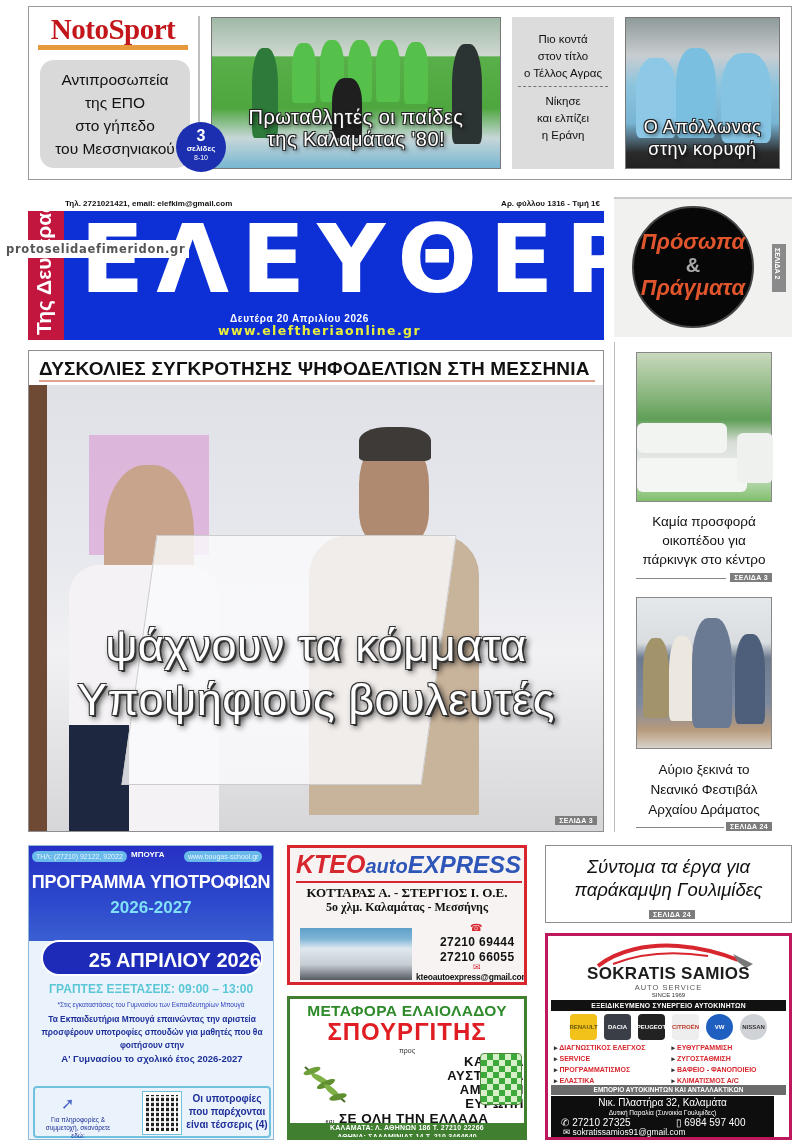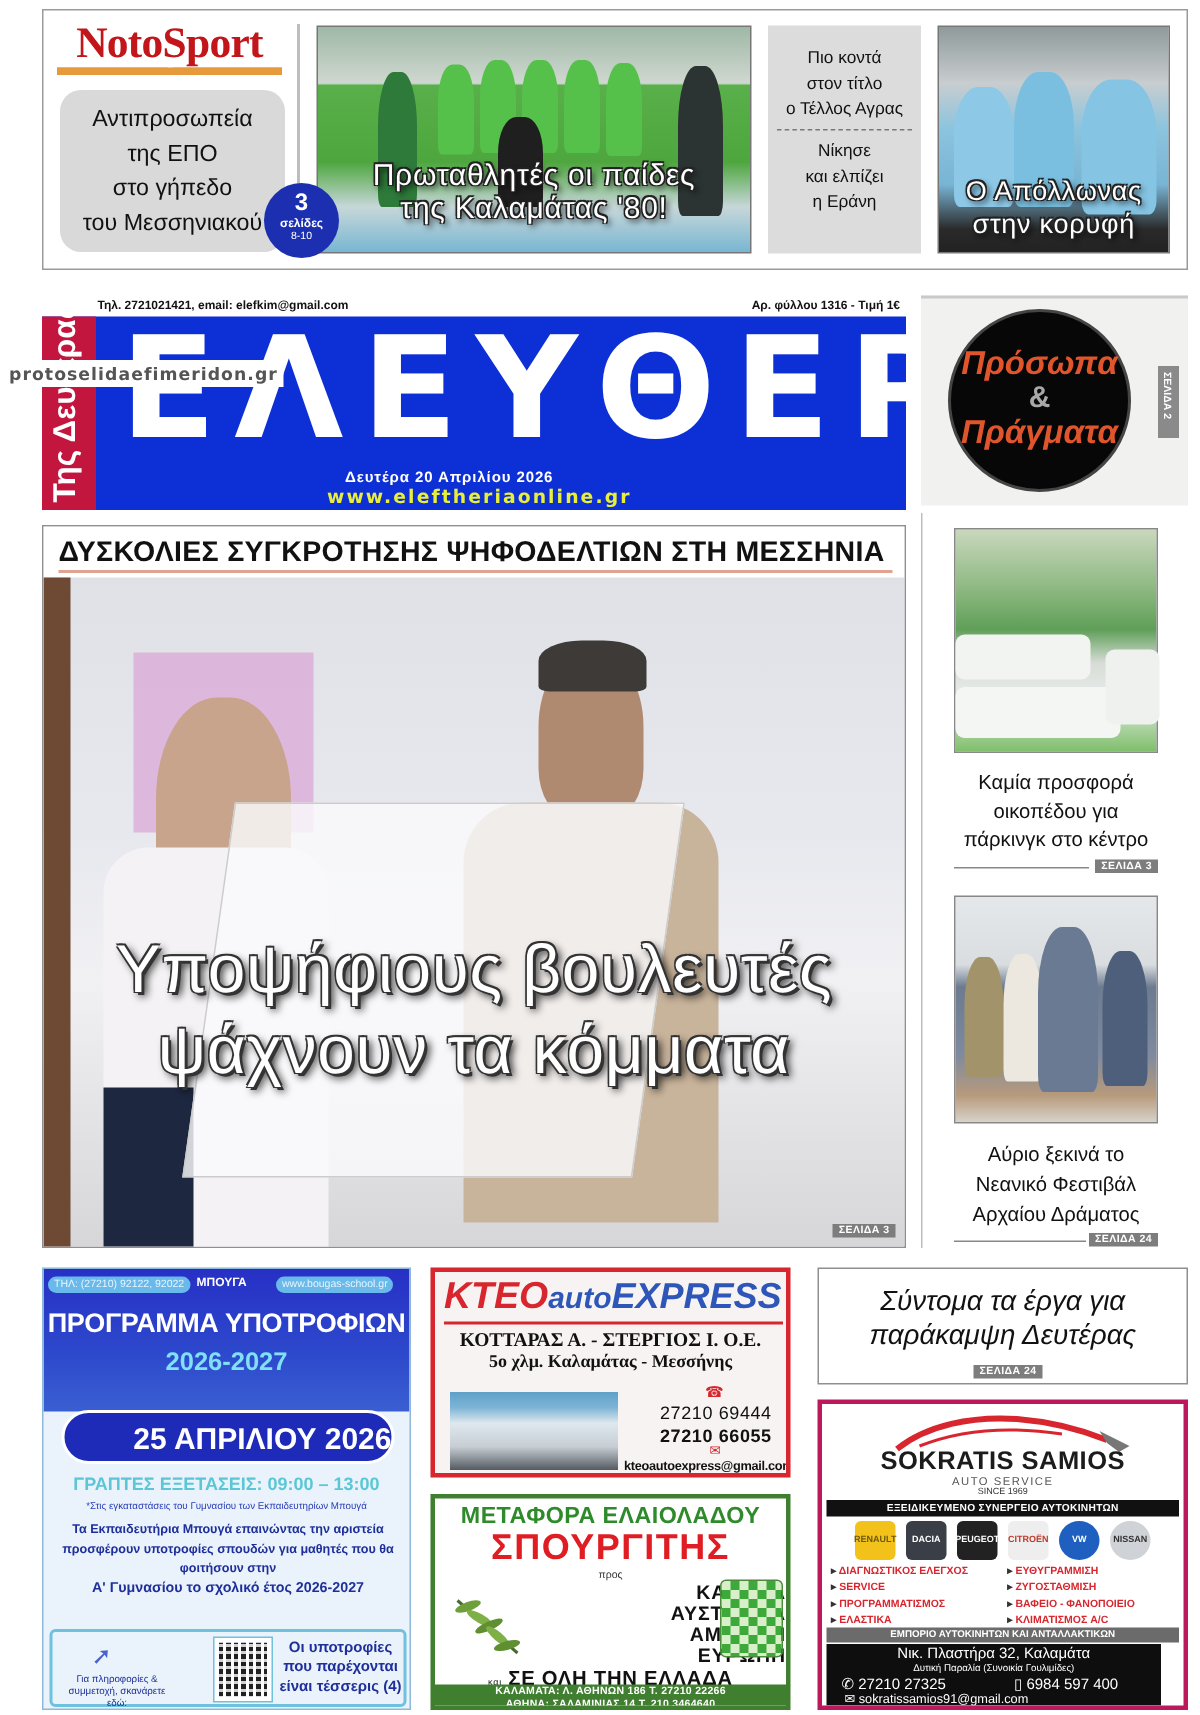--- a/index.html
+++ b/index.html
@@ -93,21 +93,21 @@
   #ad-kteo { left: 287px; top: 845px; width: 240px; height: 140px; border: 3px solid #d8262e; background: #f7f3f2; overflow: hidden; }
   #kteo-brand { left: 6px; top: 2px; width: 228px; white-space: nowrap; font-style: italic; font-weight: bold; }
   #kteo-brand .k { color: #d8262e; font-size: 25px; }
   #kteo-brand .a { color: #2d56b8; font-size: 20px; font-style: italic; }
   #kteo-brand .e { color: #2d56b8; font-size: 24px; }
   #kteo-underline { left: 6px; top: 33px; width: 226px; height: 2px; background: #d8262e; }
   #kteo-company { left: 0; top: 37px; width: 100%; text-align: center; font-family: "Liberation Serif", serif; font-size: 13px; font-weight: bold; color: #111; }
   #kteo-address { left: 0; top: 52px; width: 100%; text-align: center; font-family: "Liberation Serif", serif; font-size: 12px; font-weight: bold; color: #111; }
   #kteo-building { left: 10px; top: 80px; width: 112px; height: 52px; background: linear-gradient(180deg, #5fa0c9 0%, #7db4d6 20%, #dfe8ee 40%, #c6ced4 70%, #555a61 100%); }
   #kteo-phone-icon { left: 180px; top: 74px; color: #d8262e; font-size: 10px; }
-  #kteo-phone1 { left: 150px; top: 87px; font-size: 12px; font-weight: normal; color: #111; letter-spacing: 0.4px; }
+  #kteo-phone1 { left: 150px; top: 87px; font-size: 12px; font-weight: bold; color: #111; letter-spacing: 0.4px; }
   #kteo-phone2 { left: 150px; top: 102px; font-size: 12px; font-weight: bold; color: #111; letter-spacing: 0.4px; }
   #kteo-mail-icon { left: 183px; top: 114px; color: #d8262e; font-size: 9px; }
   #kteo-email { left: 126px; top: 124px; font-size: 8.5px; font-weight: bold; color: #111; letter-spacing: -0.2px; }
 
   #ad-spourgitis { left: 287px; top: 996px; width: 240px; height: 144px; border: 3px solid #3f7f2f; background: #fff; overflow: hidden; }
   #sp-top { left: 0; top: 3px; width: 100%; text-align: center; color: #2e8a2a; font-size: 15.5px; font-weight: bold; letter-spacing: 0.3px; }
   #sp-name { left: 0; top: 19px; width: 100%; text-align: center; color: #e01d23; font-size: 24px; font-weight: bold; letter-spacing: 1px; }
   #sp-pros { left: 0; top: 48px; width: 100%; text-align: center; color: #333; font-size: 7px; }
   #sp-dest { left: 0; top: 56px; width: 100%; text-align: right; color: #111; font-size: 13px; font-weight: bold; line-height: 14px; letter-spacing: 0.6px; }
   #sp-all { left: 0; top: 112px; width: 100%; text-align: center; color: #111; font-size: 13.5px; font-weight: bold; letter-spacing: 0.5px; }
@@ -228,22 +228,22 @@
     <div class="abs" style="left:60px;top:50px;width:120px;height:120px;background:#d99ad2;opacity:0.6;"></div>
     <div class="abs" style="left:75px;top:80px;width:90px;height:150px;border-radius:45% 45% 20% 20%;background:#c9a48c;"></div>
     <div class="abs" style="left:40px;top:180px;width:150px;height:268px;background:#f4f2f4;border-radius:30px 30px 0 0;"></div>
     <div class="abs" style="left:40px;top:340px;width:60px;height:108px;background:#1e2740;"></div>
     <div class="abs" style="left:330px;top:50px;width:70px;height:110px;border-radius:45% 45% 30% 30%;background:#b08a70;"></div>
     <div class="abs" style="left:330px;top:42px;width:72px;height:34px;border-radius:40% 40% 10% 10%;background:#3d3a37;"></div>
     <div class="abs" style="left:280px;top:150px;width:170px;height:280px;background:#c8b39b;border-radius:40px 40px 0 0;"></div>
     <div class="abs" style="left:110px;top:150px;width:300px;height:250px;background:rgba(250,250,252,0.82);transform:skewX(-8deg);border:1px solid #ccc;"></div>
   </div>
   <div class="abs" id="lead-headline">
+    <div>ψάχνουν τα κόμματα</div>
     <div>Υποψήφιους βουλευτές</div>
-    <div>ψάχνουν τα κόμματα</div>
   </div>
   <div class="abs page-tag" id="lead-page">ΣΕΛΙΔΑ 3</div>
 </div>
 
 <div class="abs" id="right-col"></div>
 <div class="abs" id="parking-photo">
   <div class="abs" style="left:0;top:70px;width:90px;height:30px;background:#f2f4f2;border-radius:6px;"></div>
   <div class="abs" style="left:0;top:105px;width:110px;height:34px;background:#f4f6f4;border-radius:6px;"></div>
   <div class="abs" style="left:100px;top:80px;width:36px;height:50px;background:#eef1ee;border-radius:6px;"></div>
 </div>
@@ -336,21 +336,21 @@
   <div class="abs" id="sp-all"><small>και</small> <span>ΣΕ ΟΛΗ ΤΗΝ ΕΛΛΑΔΑ</span></div>
   <div class="abs" id="sp-footer">
     <div>ΚΑΛΑΜΑΤΑ: Λ. ΑΘΗΝΩΝ 186 Τ. 27210 22266</div>
     <div>ΑΘΗΝΑ: ΣΑΛΑΜΙΝΙΑΣ 14 Τ. 210 3464640</div>
   </div>
 </div>
 
 <div class="abs" id="neox-box">
   <div class="abs" id="neox-title">
     <div>Σύντομα τα έργα για</div>
-    <div>παράκαμψη Δευτέρας</div>
+    <div>παράκαμψη Γουλιμίδες</div>
   </div>
   <div class="abs page-tag" id="neox-page">ΣΕΛΙΔΑ 24</div>
 </div>
 
 <div class="abs" id="ad-samios">
   <svg class="abs" id="samios-car" viewBox="0 0 170 30">
     <path d="M10 26 C30 10, 60 4, 90 6 C115 8, 135 14, 150 20" stroke="#d8262e" stroke-width="4" fill="none"></path>
     <path d="M25 24 C50 14, 80 10, 120 16" stroke="#d8262e" stroke-width="2" fill="none"></path>
     <path d="M145 14 L165 24 L158 28 L150 22 Z" fill="#777"></path>
   </svg>

